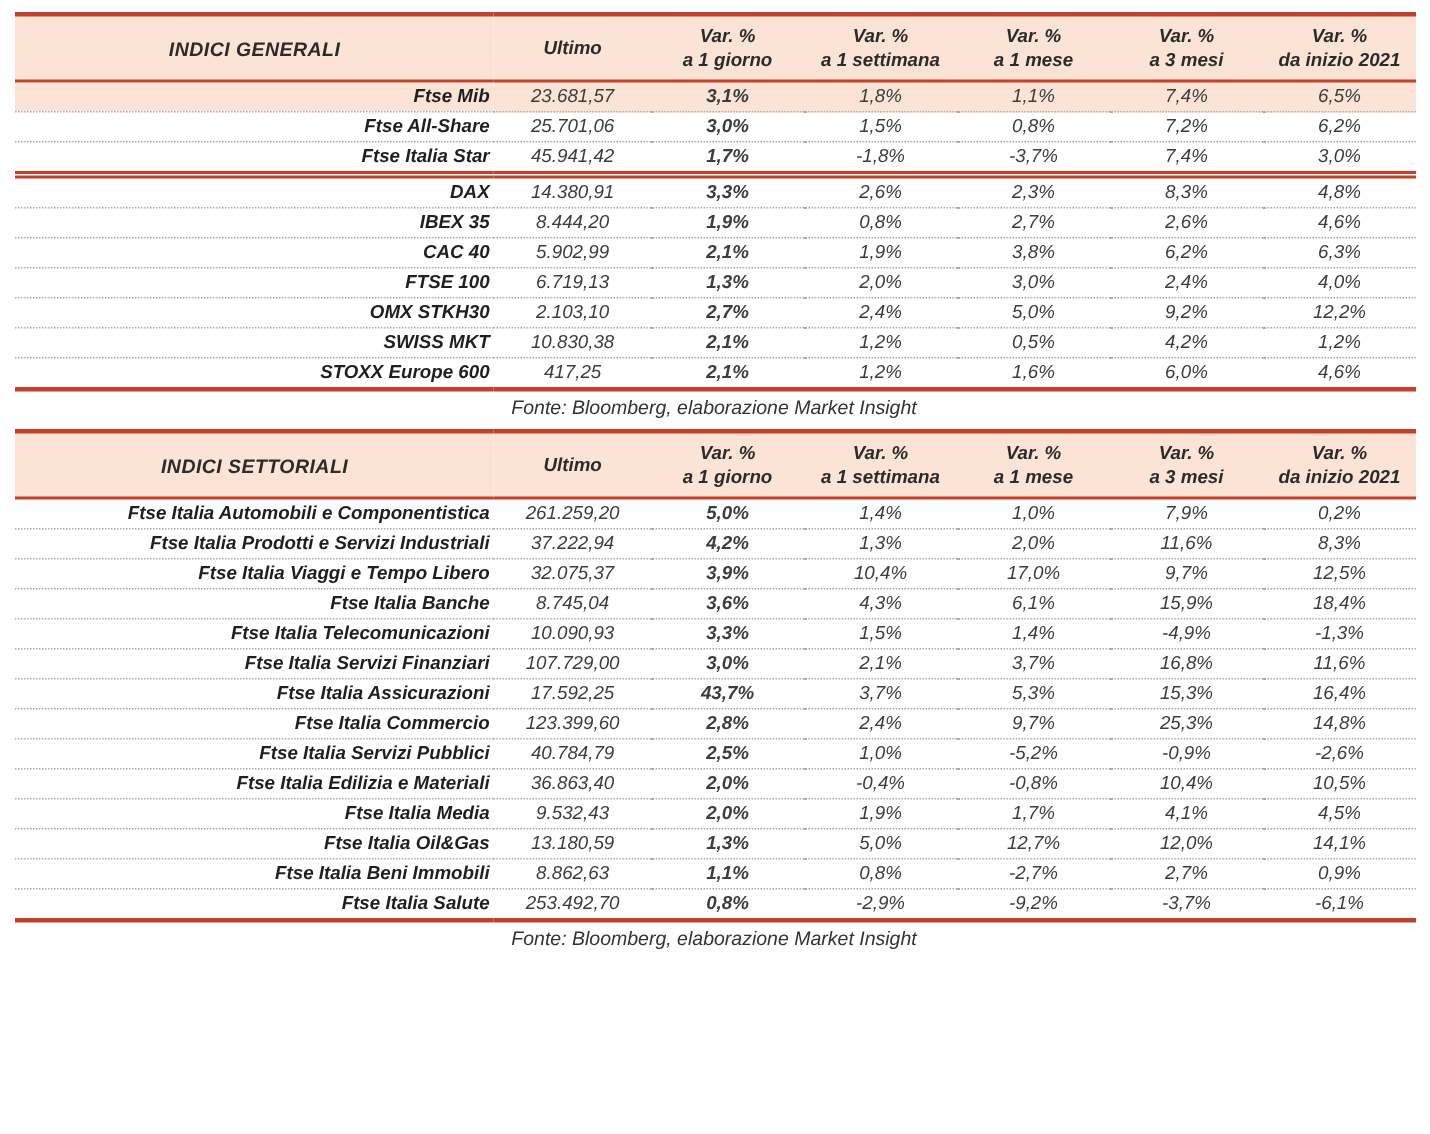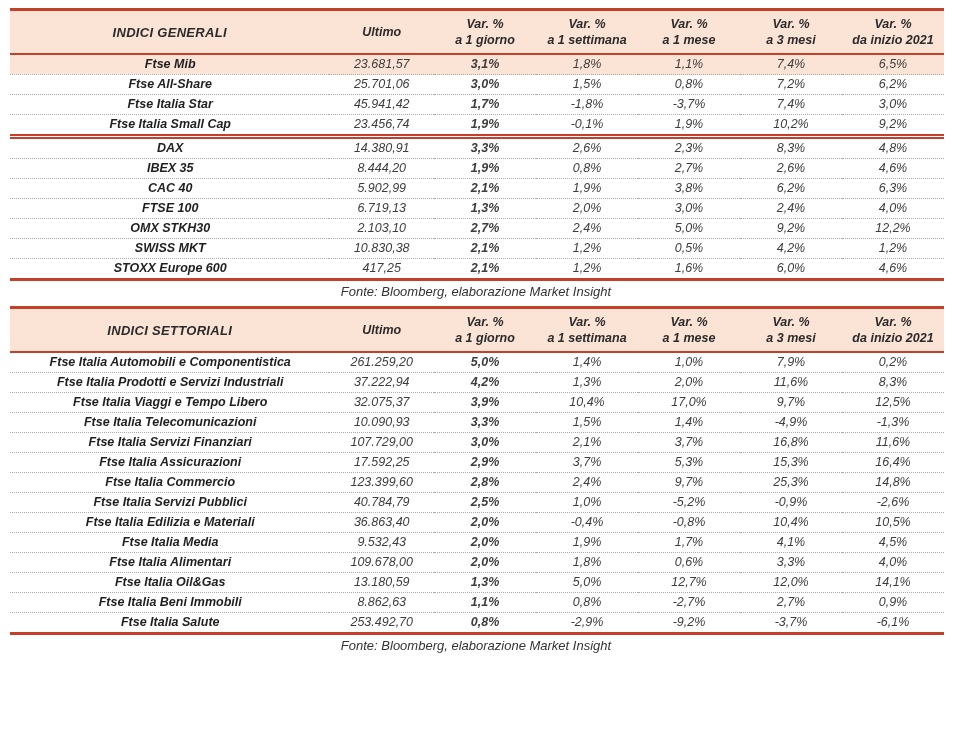--- a/index.html
+++ b/index.html
@@ -40,21 +40,21 @@
   tbody td {
     font-size: 12.5px;
     height: 19px;
     line-height: 15px;
     padding: 2px 3px;
     border-bottom: 1px dotted #ababab;
     text-align: center;
   }
   tbody tr:last-child td { border-bottom: none; }
   td.name {
-    text-align: center;
+    text-align: right;
     font-weight: bold;
     color: #1f1f1f;
     padding-left: 4px;
     white-space: nowrap;
     overflow: hidden;
   }
   td.strong { font-weight: bold; }
   tr.hl { background: var(--highlight_bg, #fbe3d5); }
   tr.sep td { border-top: 5px double var(--accent, #c4402b); }
 
@@ -133,29 +133,20 @@
     <td class="name">Ftse Italia Star</td>
     <td class="num">45.941,42</td>
     <td class="num strong">1,7%</td>
     <td class="num">-1,8%</td>
     <td class="num">-3,7%</td>
     <td class="num">7,4%</td>
     <td class="num">3,0%</td>
   </tr>
 
 
-  <tr>
-    <td class="name">Ftse Italia Small Cap</td>
-    <td class="num">23.456,74</td>
-    <td class="num strong">1,9%</td>
-    <td class="num">-0,1%</td>
-    <td class="num">1,9%</td>
-    <td class="num">10,2%</td>
-    <td class="num">9,2%</td>
-  </tr>
 
   <tr class="sep">
     <td class="name">DAX</td>
     <td class="num">14.380,91</td>
     <td class="num strong">3,3%</td>
     <td class="num">2,6%</td>
     <td class="num">2,3%</td>
     <td class="num">8,3%</td>
     <td class="num">4,8%</td>
   </tr>
@@ -286,20 +277,29 @@
   <tr>
     <td class="name">Ftse Italia Viaggi e Tempo Libero</td>
     <td class="num">32.075,37</td>
     <td class="num strong">3,9%</td>
     <td class="num">10,4%</td>
     <td class="num">17,0%</td>
     <td class="num">9,7%</td>
     <td class="num">12,5%</td>
   </tr>
 
+  <tr>
+    <td class="name">Ftse Italia Banche</td>
+    <td class="num">8.745,04</td>
+    <td class="num strong">3,6%</td>
+    <td class="num">4,3%</td>
+    <td class="num">6,1%</td>
+    <td class="num">15,9%</td>
+    <td class="num">18,4%</td>
+  </tr>
 
   <tr>
     <td class="name">Ftse Italia Telecomunicazioni</td>
     <td class="num">10.090,93</td>
     <td class="num strong">3,3%</td>
     <td class="num">1,5%</td>
     <td class="num">1,4%</td>
     <td class="num">-4,9%</td>
     <td class="num">-1,3%</td>
   </tr>
@@ -310,21 +310,21 @@
     <td class="num strong">3,0%</td>
     <td class="num">2,1%</td>
     <td class="num">3,7%</td>
     <td class="num">16,8%</td>
     <td class="num">11,6%</td>
   </tr>
 
   <tr>
     <td class="name">Ftse Italia Assicurazioni</td>
     <td class="num">17.592,25</td>
-    <td class="num strong">2,9%</td>
+    <td class="num strong">43,7%</td>
     <td class="num">3,7%</td>
     <td class="num">5,3%</td>
     <td class="num">15,3%</td>
     <td class="num">16,4%</td>
   </tr>
 
   <tr>
     <td class="name">Ftse Italia Commercio</td>
     <td class="num">123.399,60</td>
     <td class="num strong">2,8%</td>
@@ -357,29 +357,20 @@
   <tr>
     <td class="name">Ftse Italia Media</td>
     <td class="num">9.532,43</td>
     <td class="num strong">2,0%</td>
     <td class="num">1,9%</td>
     <td class="num">1,7%</td>
     <td class="num">4,1%</td>
     <td class="num">4,5%</td>
   </tr>
 
-  <tr>
-    <td class="name">Ftse Italia Alimentari</td>
-    <td class="num">109.678,00</td>
-    <td class="num strong">2,0%</td>
-    <td class="num">1,8%</td>
-    <td class="num">0,6%</td>
-    <td class="num">3,3%</td>
-    <td class="num">4,0%</td>
-  </tr>
 
 
   <tr>
     <td class="name">Ftse Italia Oil&amp;Gas</td>
     <td class="num">13.180,59</td>
     <td class="num strong">1,3%</td>
     <td class="num">5,0%</td>
     <td class="num">12,7%</td>
     <td class="num">12,0%</td>
     <td class="num">14,1%</td>

